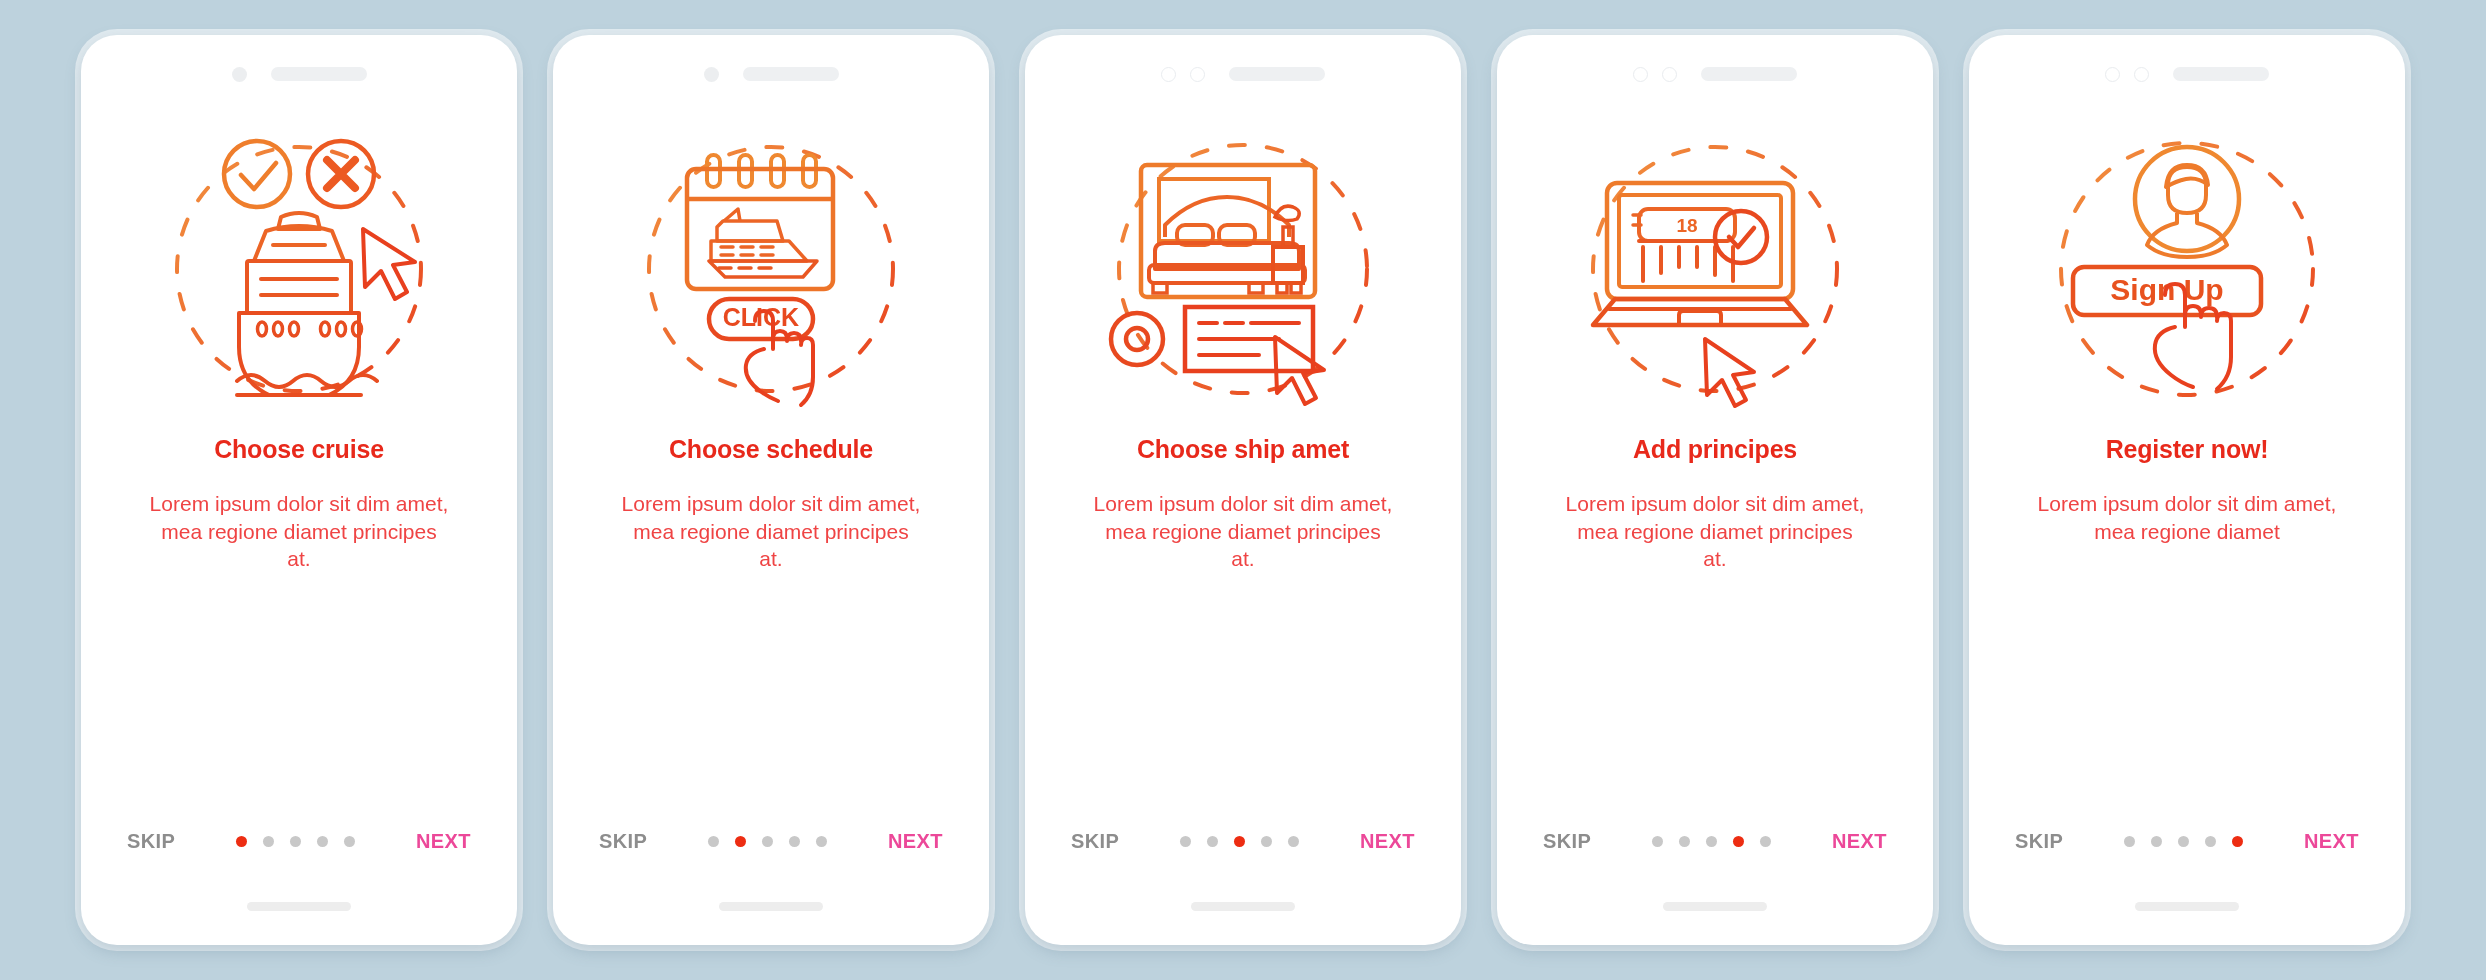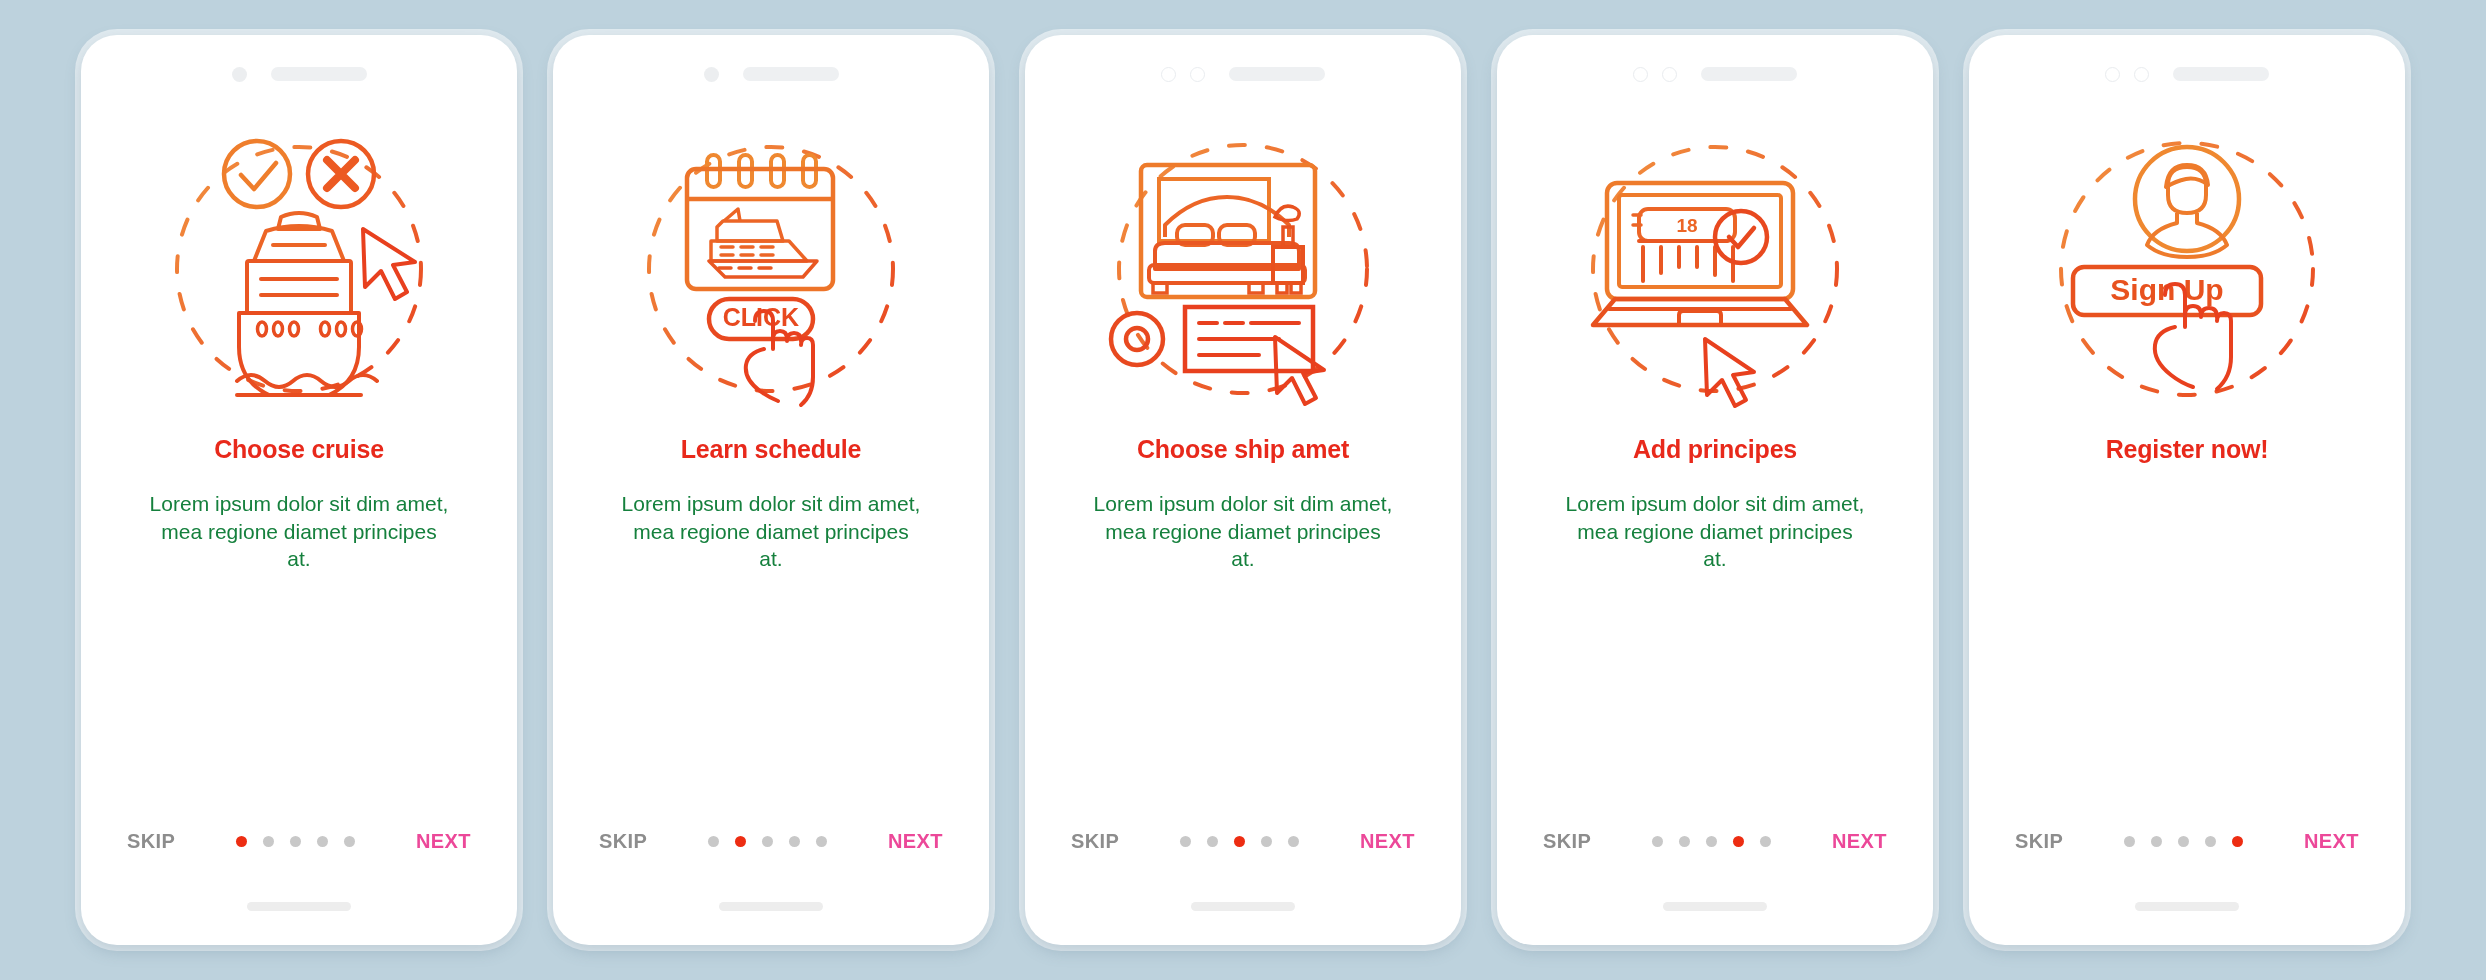--- a/index.html
+++ b/index.html
@@ -77,21 +77,21 @@
     font-weight: bold;
     color: #e8291b;
     text-align: center;
     letter-spacing: -0.2px;
   }
   .body-text {
     margin-top: 26px;
     width: 300px;
     font-size: 21px;
     line-height: 1.32;
-    color: #15803d;
+    color: #ef4444;
     text-align: center;
   }
   .cta-wrap {
     margin-top: 18px;
     display: flex;
     justify-content: center;
     width: 100%;
   }
   .cta-button {
     padding: 11px 36px;
@@ -239,21 +239,21 @@
         <text x="140" y="209" font-family="Liberation Sans, sans-serif" font-size="25" font-weight="bold" fill="#e8491f" text-anchor="middle">CLICK</text>
 
         <path d="M134 204 q0 -10 9 -10 t9 10 v28" stroke="#e8401e" stroke-width="4" fill="none" stroke-linecap="round"></path>
         <path d="M152 222 q0 -8 7 -8 t7 8" stroke="#e8401e" stroke-width="4" fill="none" stroke-linecap="round"></path>
         <path d="M166 224 q0 -8 7 -8 t7 8" stroke="#e8401e" stroke-width="4" fill="none" stroke-linecap="round"></path>
         <path d="M180 228 q0 -7 6 -7 t6 7 v32 q0 18 -12 28" stroke="#e8401e" stroke-width="4" fill="none" stroke-linecap="round"></path>
         <path d="M143 232 q-16 4 -18 16 q-2 14 14 26 q8 6 18 10" stroke="#e8401e" stroke-width="4" fill="none" stroke-linecap="round"></path>
       </svg>
     </div>
 
-    <div class="title">Learn schedule</div>
+    <div class="title">Choose schedule</div>
     <div class="body-text">Lorem ipsum dolor sit dim amet, mea regione diamet principes at.</div>
 
     <div class="footer-nav">
       <span class="skip">SKIP</span>
       <span class="dots">
         <span class="dot"></span>
         <span class="dot active"></span>
         <span class="dot"></span>
         <span class="dot"></span>
         <span class="dot"></span>
@@ -405,20 +405,21 @@
 
         <path d="M128 178 q0 -11 10 -11 t10 11 v32" stroke="#e8401e" stroke-width="4" fill="none" stroke-linecap="round"></path>
         <path d="M148 198 q0 -9 8 -9 t8 9" stroke="#e8401e" stroke-width="4" fill="none" stroke-linecap="round"></path>
         <path d="M164 200 q0 -9 8 -9 t8 9" stroke="#e8401e" stroke-width="4" fill="none" stroke-linecap="round"></path>
         <path d="M180 204 q0 -8 7 -8 t7 8 v36 q0 20 -14 32" stroke="#e8401e" stroke-width="4" fill="none" stroke-linecap="round"></path>
         <path d="M138 210 q-18 4 -20 18 q-2 16 16 30 q10 8 22 12" stroke="#e8401e" stroke-width="4" fill="none" stroke-linecap="round"></path>
       </svg>
     </div>
 
     <div class="title">Register now!</div>
+    <div class="body-text">Lorem ipsum dolor sit dim amet, mea regione diamet</div>
 
     <div class="footer-nav">
       <span class="skip">SKIP</span>
       <span class="dots">
         <span class="dot"></span>
         <span class="dot"></span>
         <span class="dot"></span>
         <span class="dot"></span>
         <span class="dot active"></span>
       </span>

